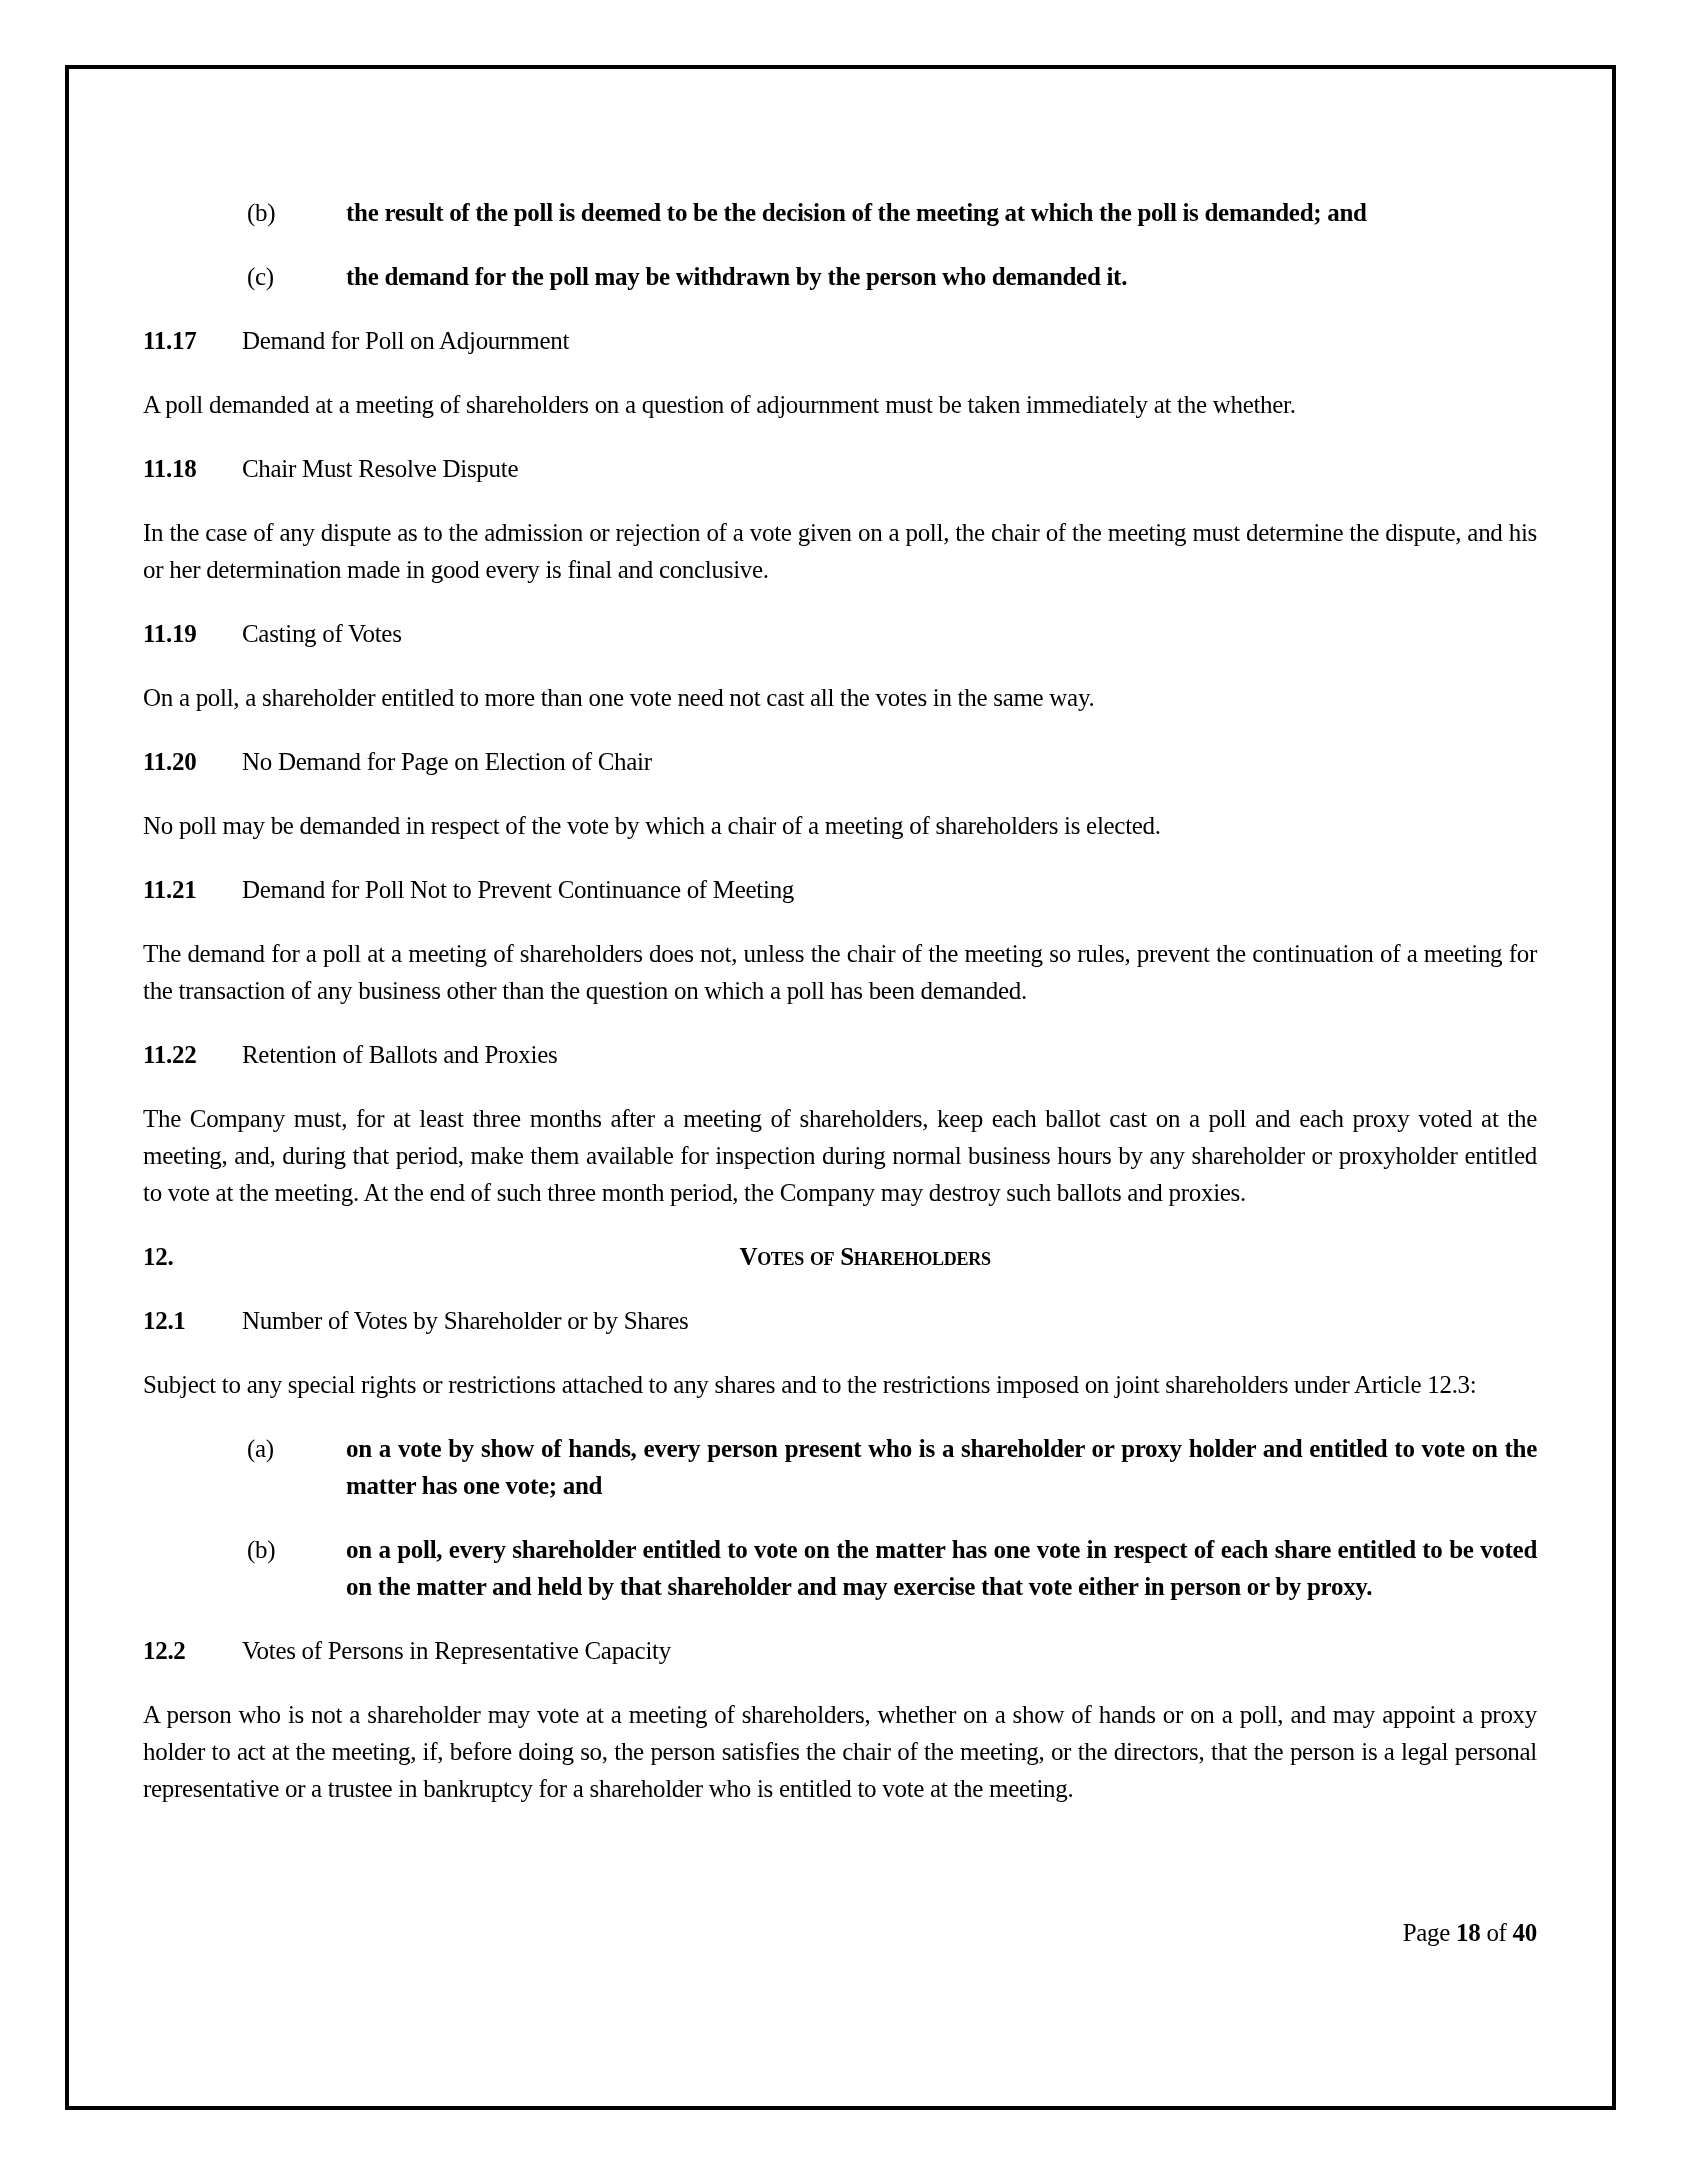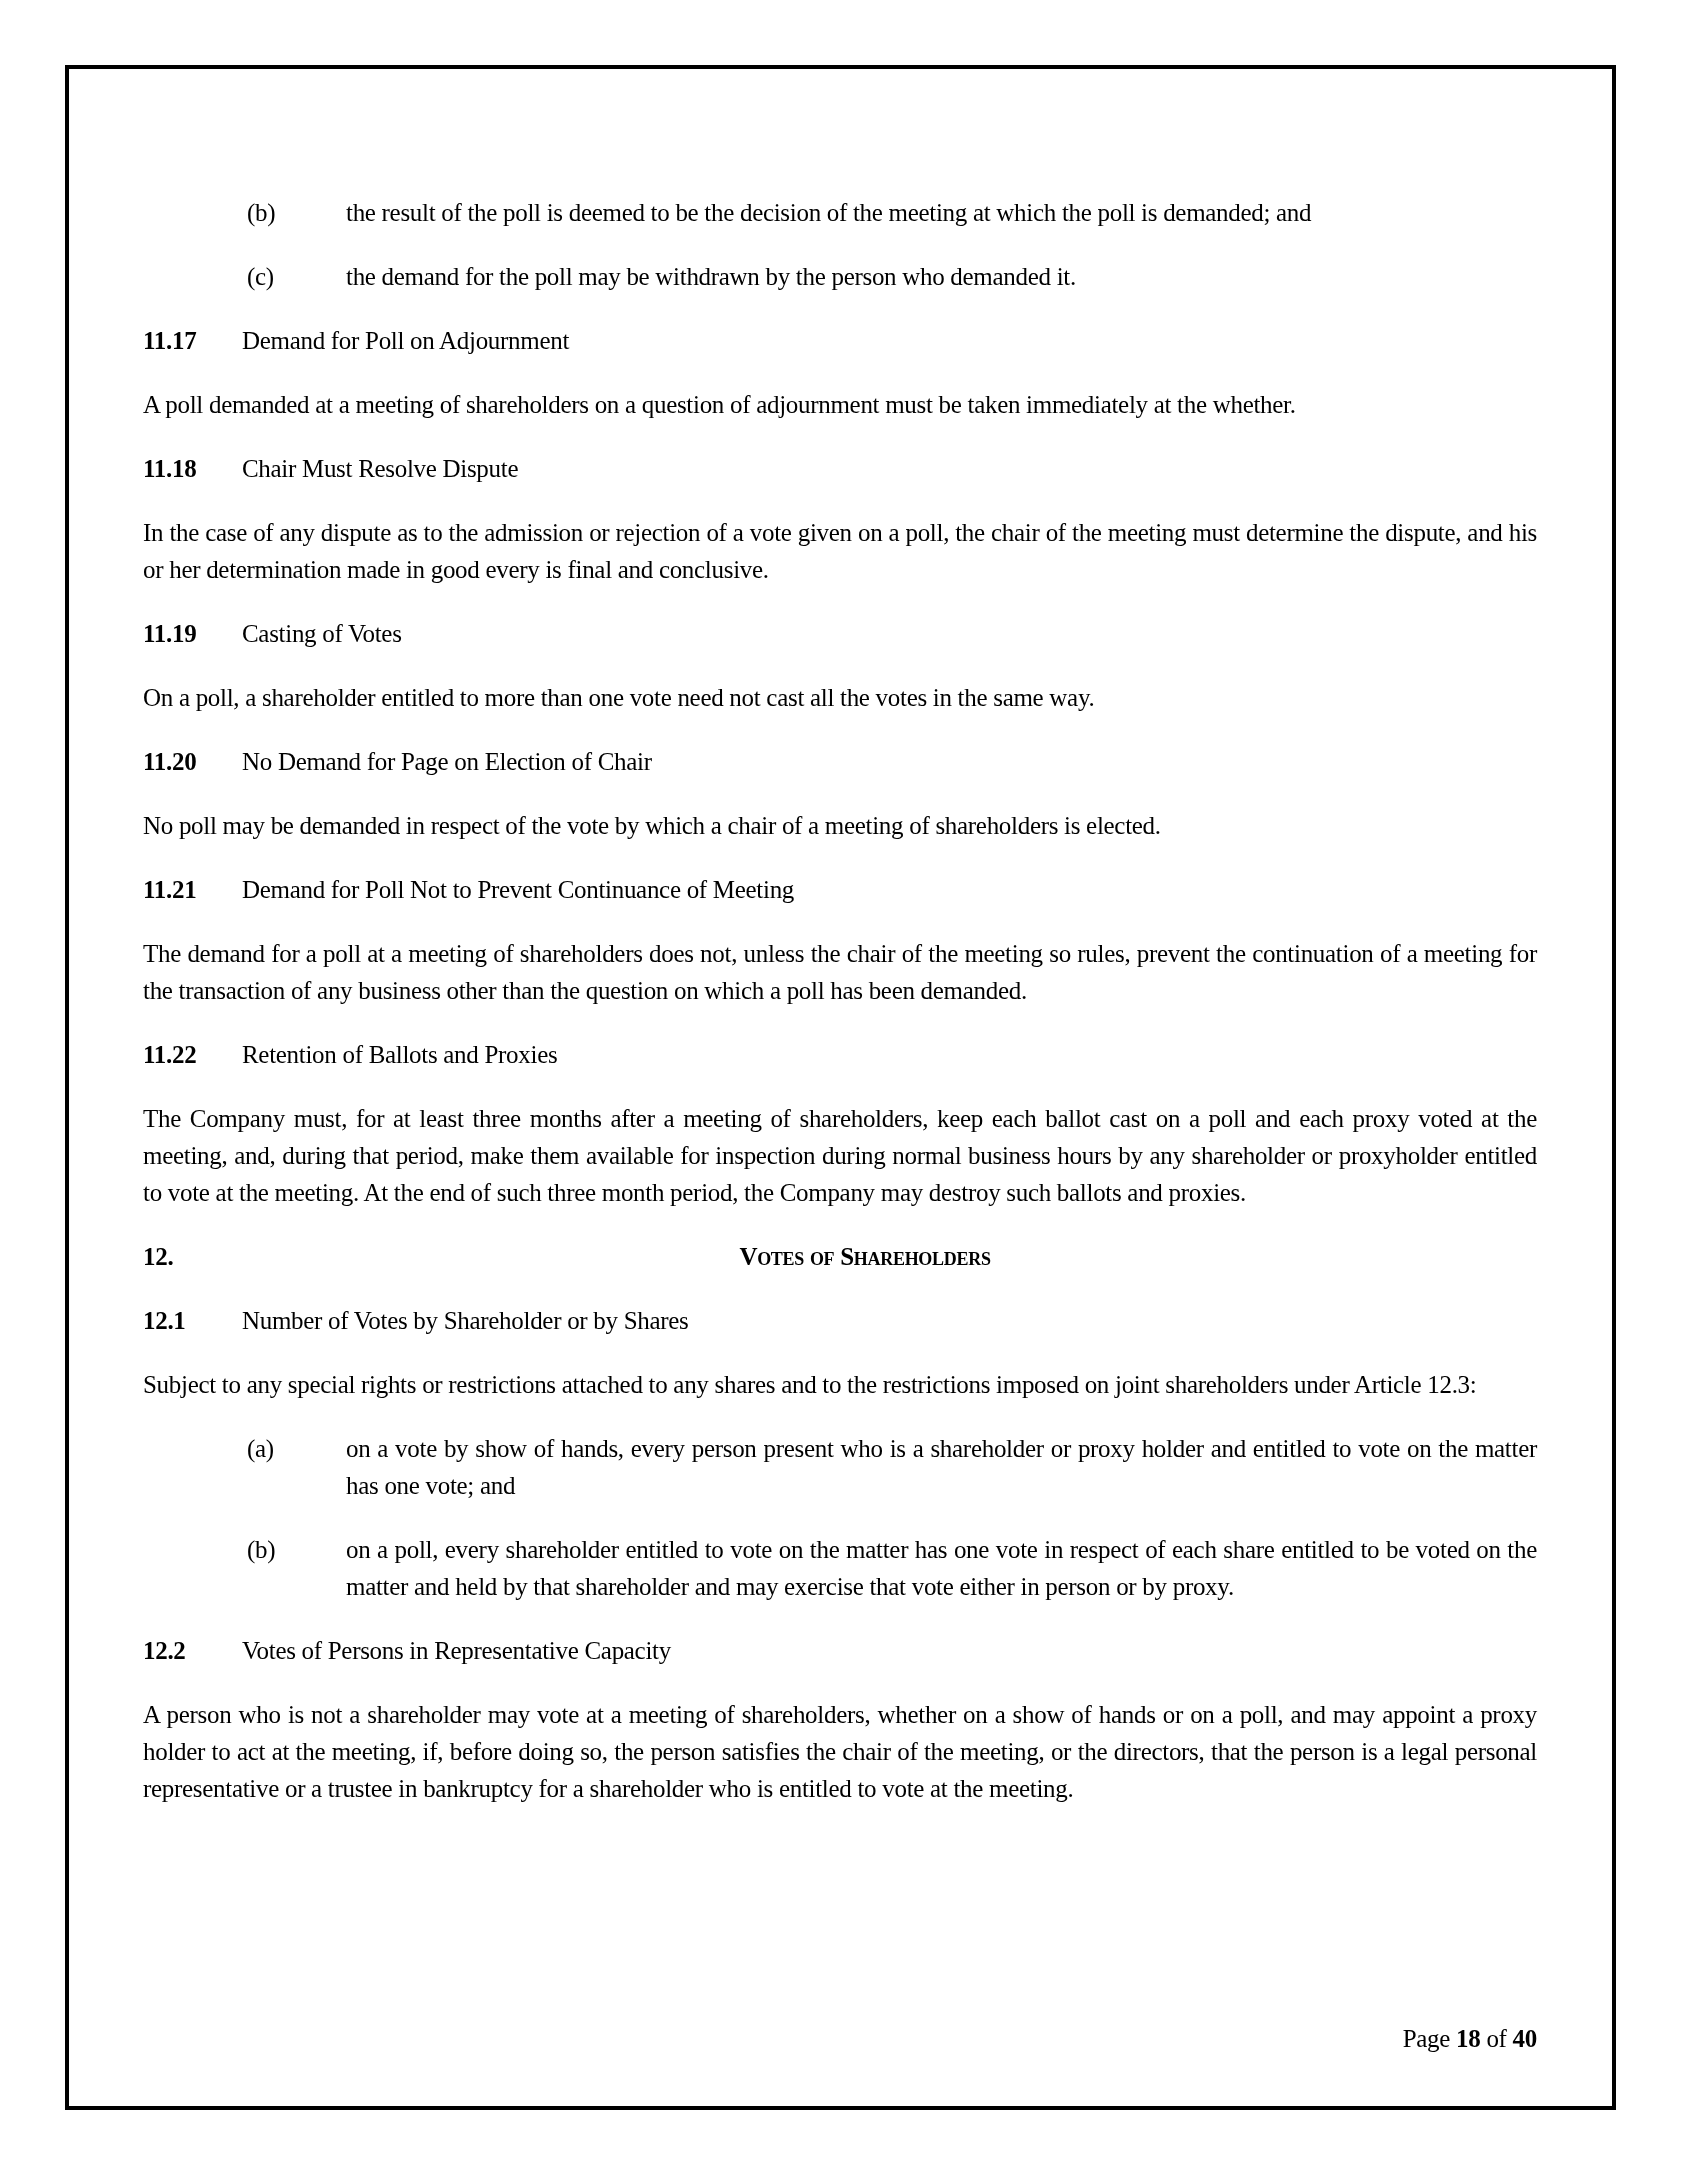--- a/index.html
+++ b/index.html
@@ -50,24 +50,24 @@
     font-weight: bold;
     font-variant: small-caps;
     text-align: center;
   }
   .clause {
     display: flex;
     margin: 0 0 27px 0;
     padding-left: 104px;
   }
   .clause .marker { flex: 0 0 99px; }
-  .clause .text { flex: 1; text-align: justify; }
+  .clause .text { flex: 1; text-align: justify; font-weight: bold; }
   .footer {
     position: absolute;
-    top: 1956px;
+    top: 1850px;
     right: 75px;
     font-size: 25px;
     letter-spacing: -0.3px;
     white-space: nowrap;
   }
   .footer .bold { font-weight: bold; }
 </style>
 </head>
 <body>
 

